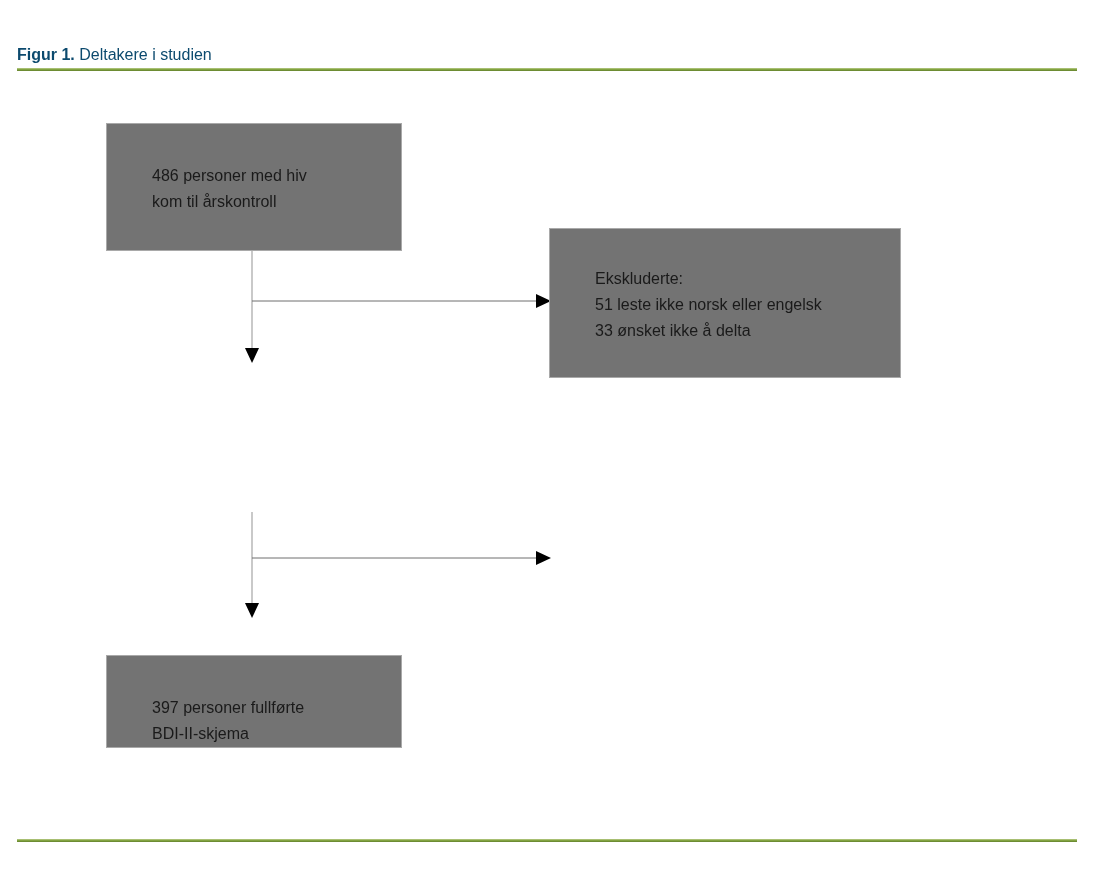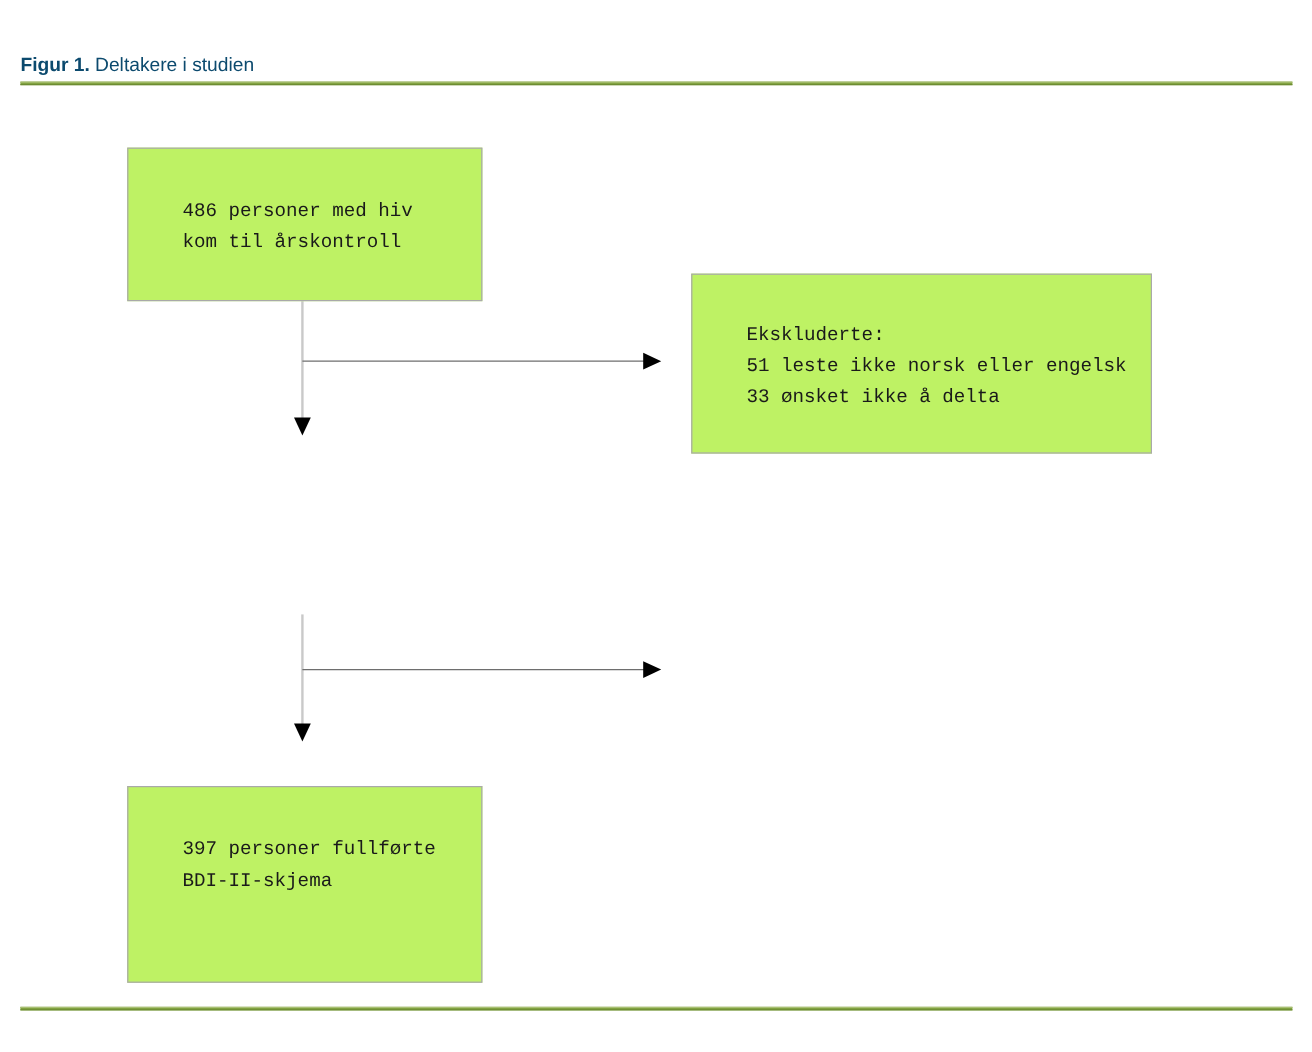--- a/index.html
+++ b/index.html
@@ -51,45 +51,44 @@
     left: 0;
     top: 0;
     width: 1093px;
     height: 877px;
   }
 
   .node {
     position: absolute;
     box-sizing: border-box;
     border: 1px solid #a9a9a9;
-    background: #bef264;
-    font-family: Liberation Mono, monospace;
+    background: #737373;
   }
   .node .node-text {
     position: absolute;
     left: 45px;
     right: 12px;
     font-size: 16px;
     line-height: 26px;
     color: #1a1a1a;
     white-space: pre-line;
   }
 
   
   #node-screened { left: 106px; top: 123px; width: 296px; height: 128px; }
   #node-screened .node-text { top: 39px; }
 
   #node-included { left: 106px; top: 384px; width: 296px; height: 128px; }
   #node-included .node-text { top: 39px; }
 
-  #node-completed { left: 106px; top: 655px; width: 296px; height: 164px; }
+  #node-completed { left: 106px; top: 655px; width: 296px; height: 93px; }
   #node-completed .node-text { top: 39px; }
 
   
-  #node-excluded { left: 576px; top: 228px; width: 384px; height: 150px; }
+  #node-excluded { left: 549px; top: 228px; width: 352px; height: 150px; }
   #node-excluded .node-text { left: 45px; top: 37px; }
 
   #node-withdrawn { left: 567px; top: 499px; width: 384px; height: 120px; }
   #node-withdrawn .node-text { left: 45px; top: 33px; }
 
   .connector-svg {
     position: absolute;
     left: 0;
     top: 0;
     width: 1093px;

